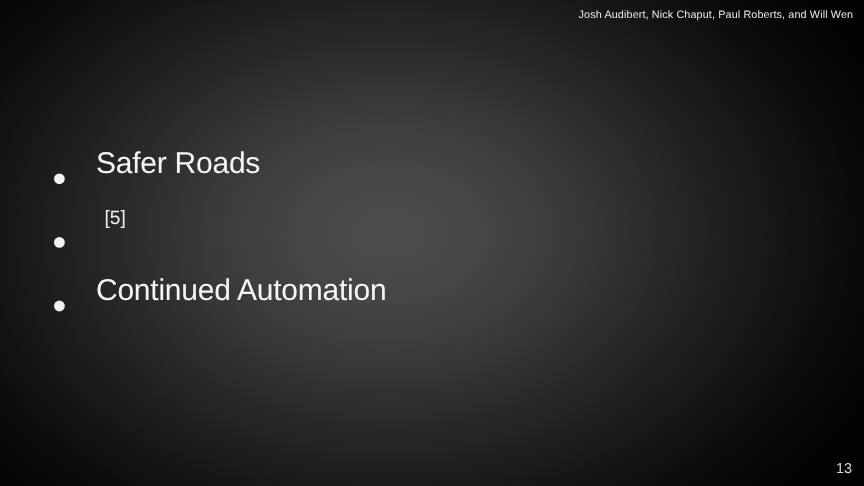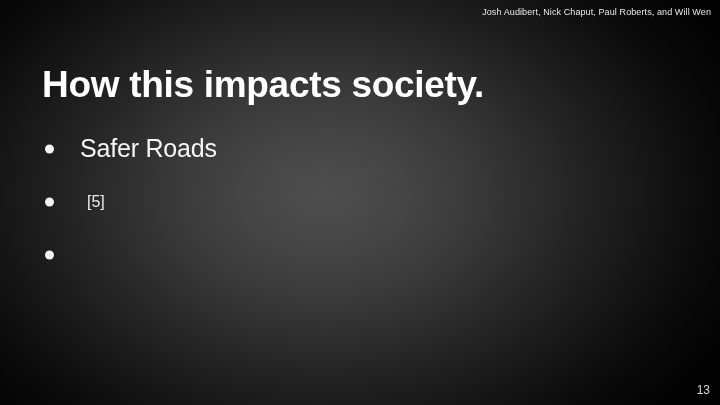--- a/index.html
+++ b/index.html
@@ -57,21 +57,21 @@
     width: 640px;
     margin: 0;
     padding: 0;
     list-style: none;
   }
   .bullet-item {
     position: relative;
     height: 53px;
     padding-left: 38px;
     display: flex;
-    align-items: center;
+    align-items: flex-start;
   }
   .bullet-dot {
     position: absolute;
     left: 3px;
     top: 50%;
     transform: translateY(-50%);
     width: 9px;
     height: 9px;
     border-radius: 50%;
     background: #f2f2f2;
@@ -103,38 +103,38 @@
     color: #d8d8d8;
   }
 </style>
 </head>
 <body>
 
 <div class="slide">
 
   <div class="attribution">Josh Audibert, Nick Chaput, Paul Roberts, and Will Wen</div>
 
-  <h1 class="title">How this impacts society.</h1>
 
   <ul class="bullet-list">
 
     <li class="bullet-item">
       <span class="bullet-dot"></span>
       <span class="bullet-text">Safer Roads</span>
 
     </li>
 
     <li class="bullet-item">
       <span class="bullet-dot"></span>
       <span class="citation">[5]</span>
     </li>
 
 
     <li class="bullet-item">
       <span class="bullet-dot"></span>
+      <span class="bullet-text">Continued Automation</span>
 
     </li>
 
   </ul>
 
   <div class="page-number">13</div>
 
 </div>
 
 </body></html>

